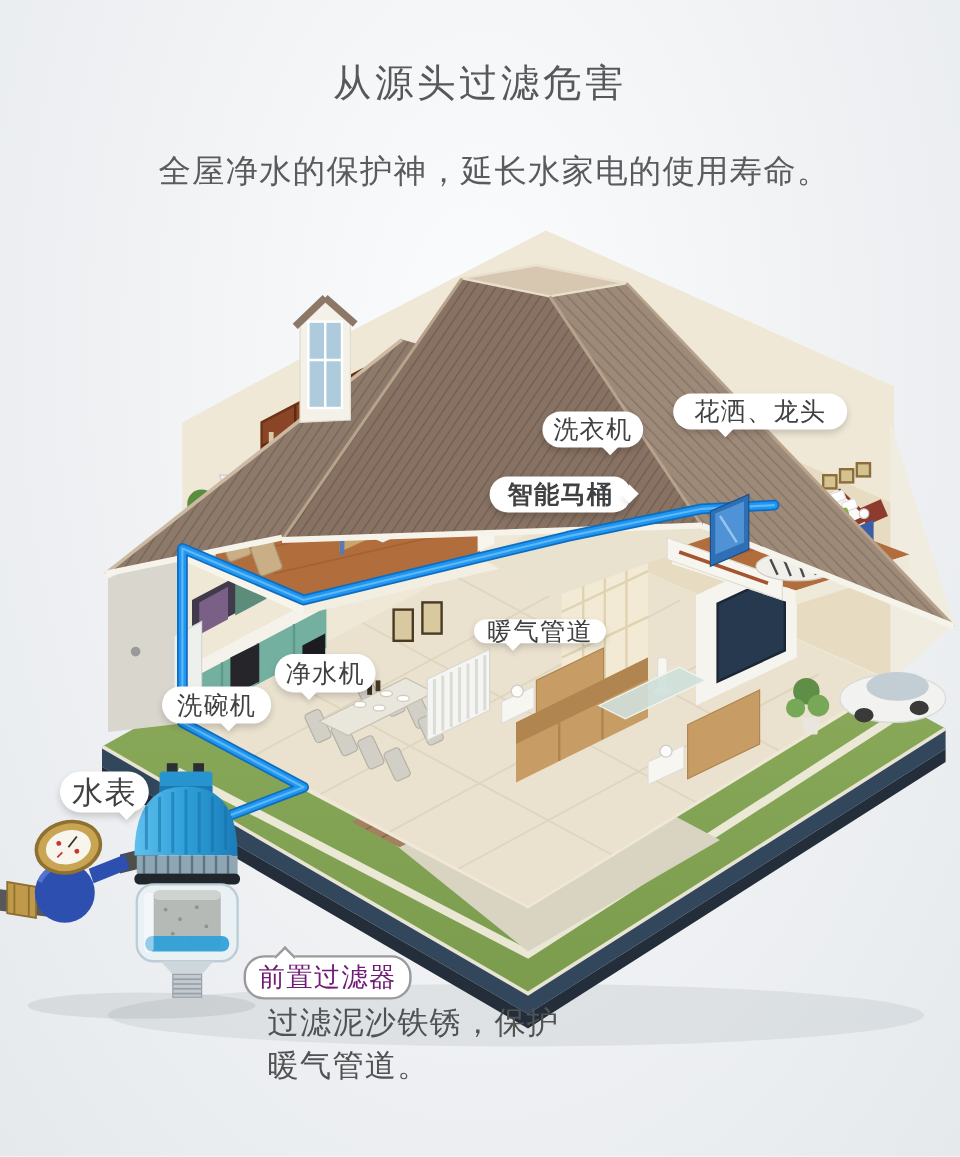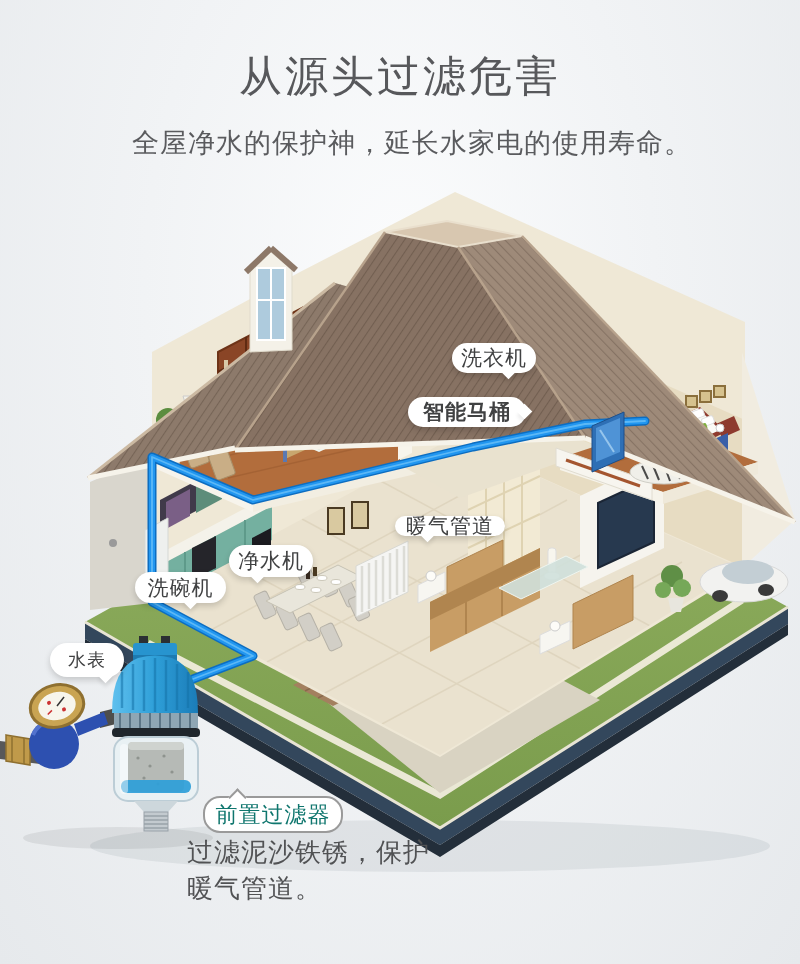--- a/index.html
+++ b/index.html
@@ -3,47 +3,47 @@
 <meta charset="utf-8">
 <style>
   html,body{margin:0;padding:0;}
   body{font-family:"Liberation Sans","DejaVu Sans",sans-serif;}
   .stage{
     position:relative;width:800px;height:964px;overflow:hidden;
     background:radial-gradient(ellipse at 50% 30%, #fbfcfd 0%, #f1f3f5 45%, #e6e9ec 100%);
   }
   .page-title{
     position:absolute;top:48px;left:0;width:800px;margin:0;
-    text-align:center;font-size:43px;font-weight:500;color:#57585b;letter-spacing:3px;
+    text-align:center;font-size:32px;font-weight:500;color:#57585b;letter-spacing:3px;
   }
   .page-subtitle{
     position:absolute;top:113px;left:0;width:800px;margin:12px;
     text-align:center;font-size:27px;font-weight:400;color:#5a5b5e;letter-spacing:1px;
   }
   .scene{position:absolute;left:0;top:0;width:800px;height:964px;}
   .bubble{
     position:absolute;display:flex;align-items:center;justify-content:center;
     background:#fff;border-radius:17px;box-shadow:0 3px 6px rgba(0,0,0,.17);
     color:#404142;font-size:21px;letter-spacing:1px;white-space:nowrap;z-index:6;
   }
   .bubble::after{
     content:'';position:absolute;width:11px;height:11px;background:#fff;transform:rotate(45deg);
   }
   .tail-b::after{bottom:-4px;left:var(--tx,50%);margin-left:-6px;box-shadow:3px 3px 4px rgba(0,0,0,.08);}
   .tail-r::after{right:-4px;top:50%;margin-top:-6px;box-shadow:3px 3px 4px rgba(0,0,0,.08);}
-  .outline{border:2px solid #9a9a9a;box-shadow:none;color:#0f766e;}
+  .outline{border:2px solid #9a9a9a;box-shadow:none;color:#701a75;}
   .outline::after{
     top:-7px;left:26px;border-left:2px solid #9a9a9a;border-top:2px solid #9a9a9a;
     background:#fff;box-shadow:none;
   }
   .note{
     position:absolute;left:187px;top:834px;z-index:6;
     font-size:26px;color:#515254;line-height:36px;letter-spacing:1px;
   }
-  .note span{display:block;}
+  .note span{display:block;margin-left:36px;}
 </style>
 </head>
 <body>
 
 <div class="stage">
 
   <h1 class="page-title">从源头过滤危害</h1>
   <p class="page-subtitle">全屋净水的保护神，延长水家电的使用寿命。</p>
 
   <svg class="scene" viewBox="0 0 800 964" xmlns="http://www.w3.org/2000/svg">
@@ -396,25 +396,26 @@
       <g stroke="#99a2a9" stroke-width="1.5">
         <line x1="144" y1="816" x2="168" y2="816"></line>
           <line x1="144" y1="820" x2="168" y2="820"></line>
         <line x1="144" y1="824" x2="168" y2="824"></line>
           <line x1="144" y1="828" x2="168" y2="828"></line>
       </g>
     </g>
   </svg>
 
   <div class="bubble tail-b" style="left:452px;top:343px;width:84px;height:30px;--tx:68%">洗衣机</div>
+  <div class="bubble tail-b" style="left:561px;top:328px;width:145px;height:30px;--tx:30%">花洒、龙头</div>
   <div class="bubble tail-r" style="left:408px;top:397px;width:118px;height:30px;font-weight:bold;">智能马桶</div>
   <div class="bubble tail-b" style="left:229px;top:545px;width:84px;height:32px;--tx:35%">净水机</div>
   <div class="bubble tail-b" style="left:395px;top:516px;width:110px;height:20px;--tx:30%">暖气管道</div>
   <div class="bubble tail-b" style="left:135px;top:572px;width:91px;height:31px;--tx:62%">洗碗机</div>
-  <div class="bubble tail-b" style="left:50px;top:643px;width:74px;height:34px;font-size:18px;--tx:75%">水表</div>
+  <div class="bubble tail-b" style="left:50px;top:643px;width:74px;height:34px;font-size:26px;--tx:75%">水表</div>
   <div class="bubble outline" style="left:203px;top:796px;width:136px;height:33px;font-size:22px">前置过滤器</div>
 
   <div class="note">
     <span>过滤泥沙铁锈，保护</span>
     <span>暖气管道。</span>
   </div>
 
 </div>
 
 </body></html>

